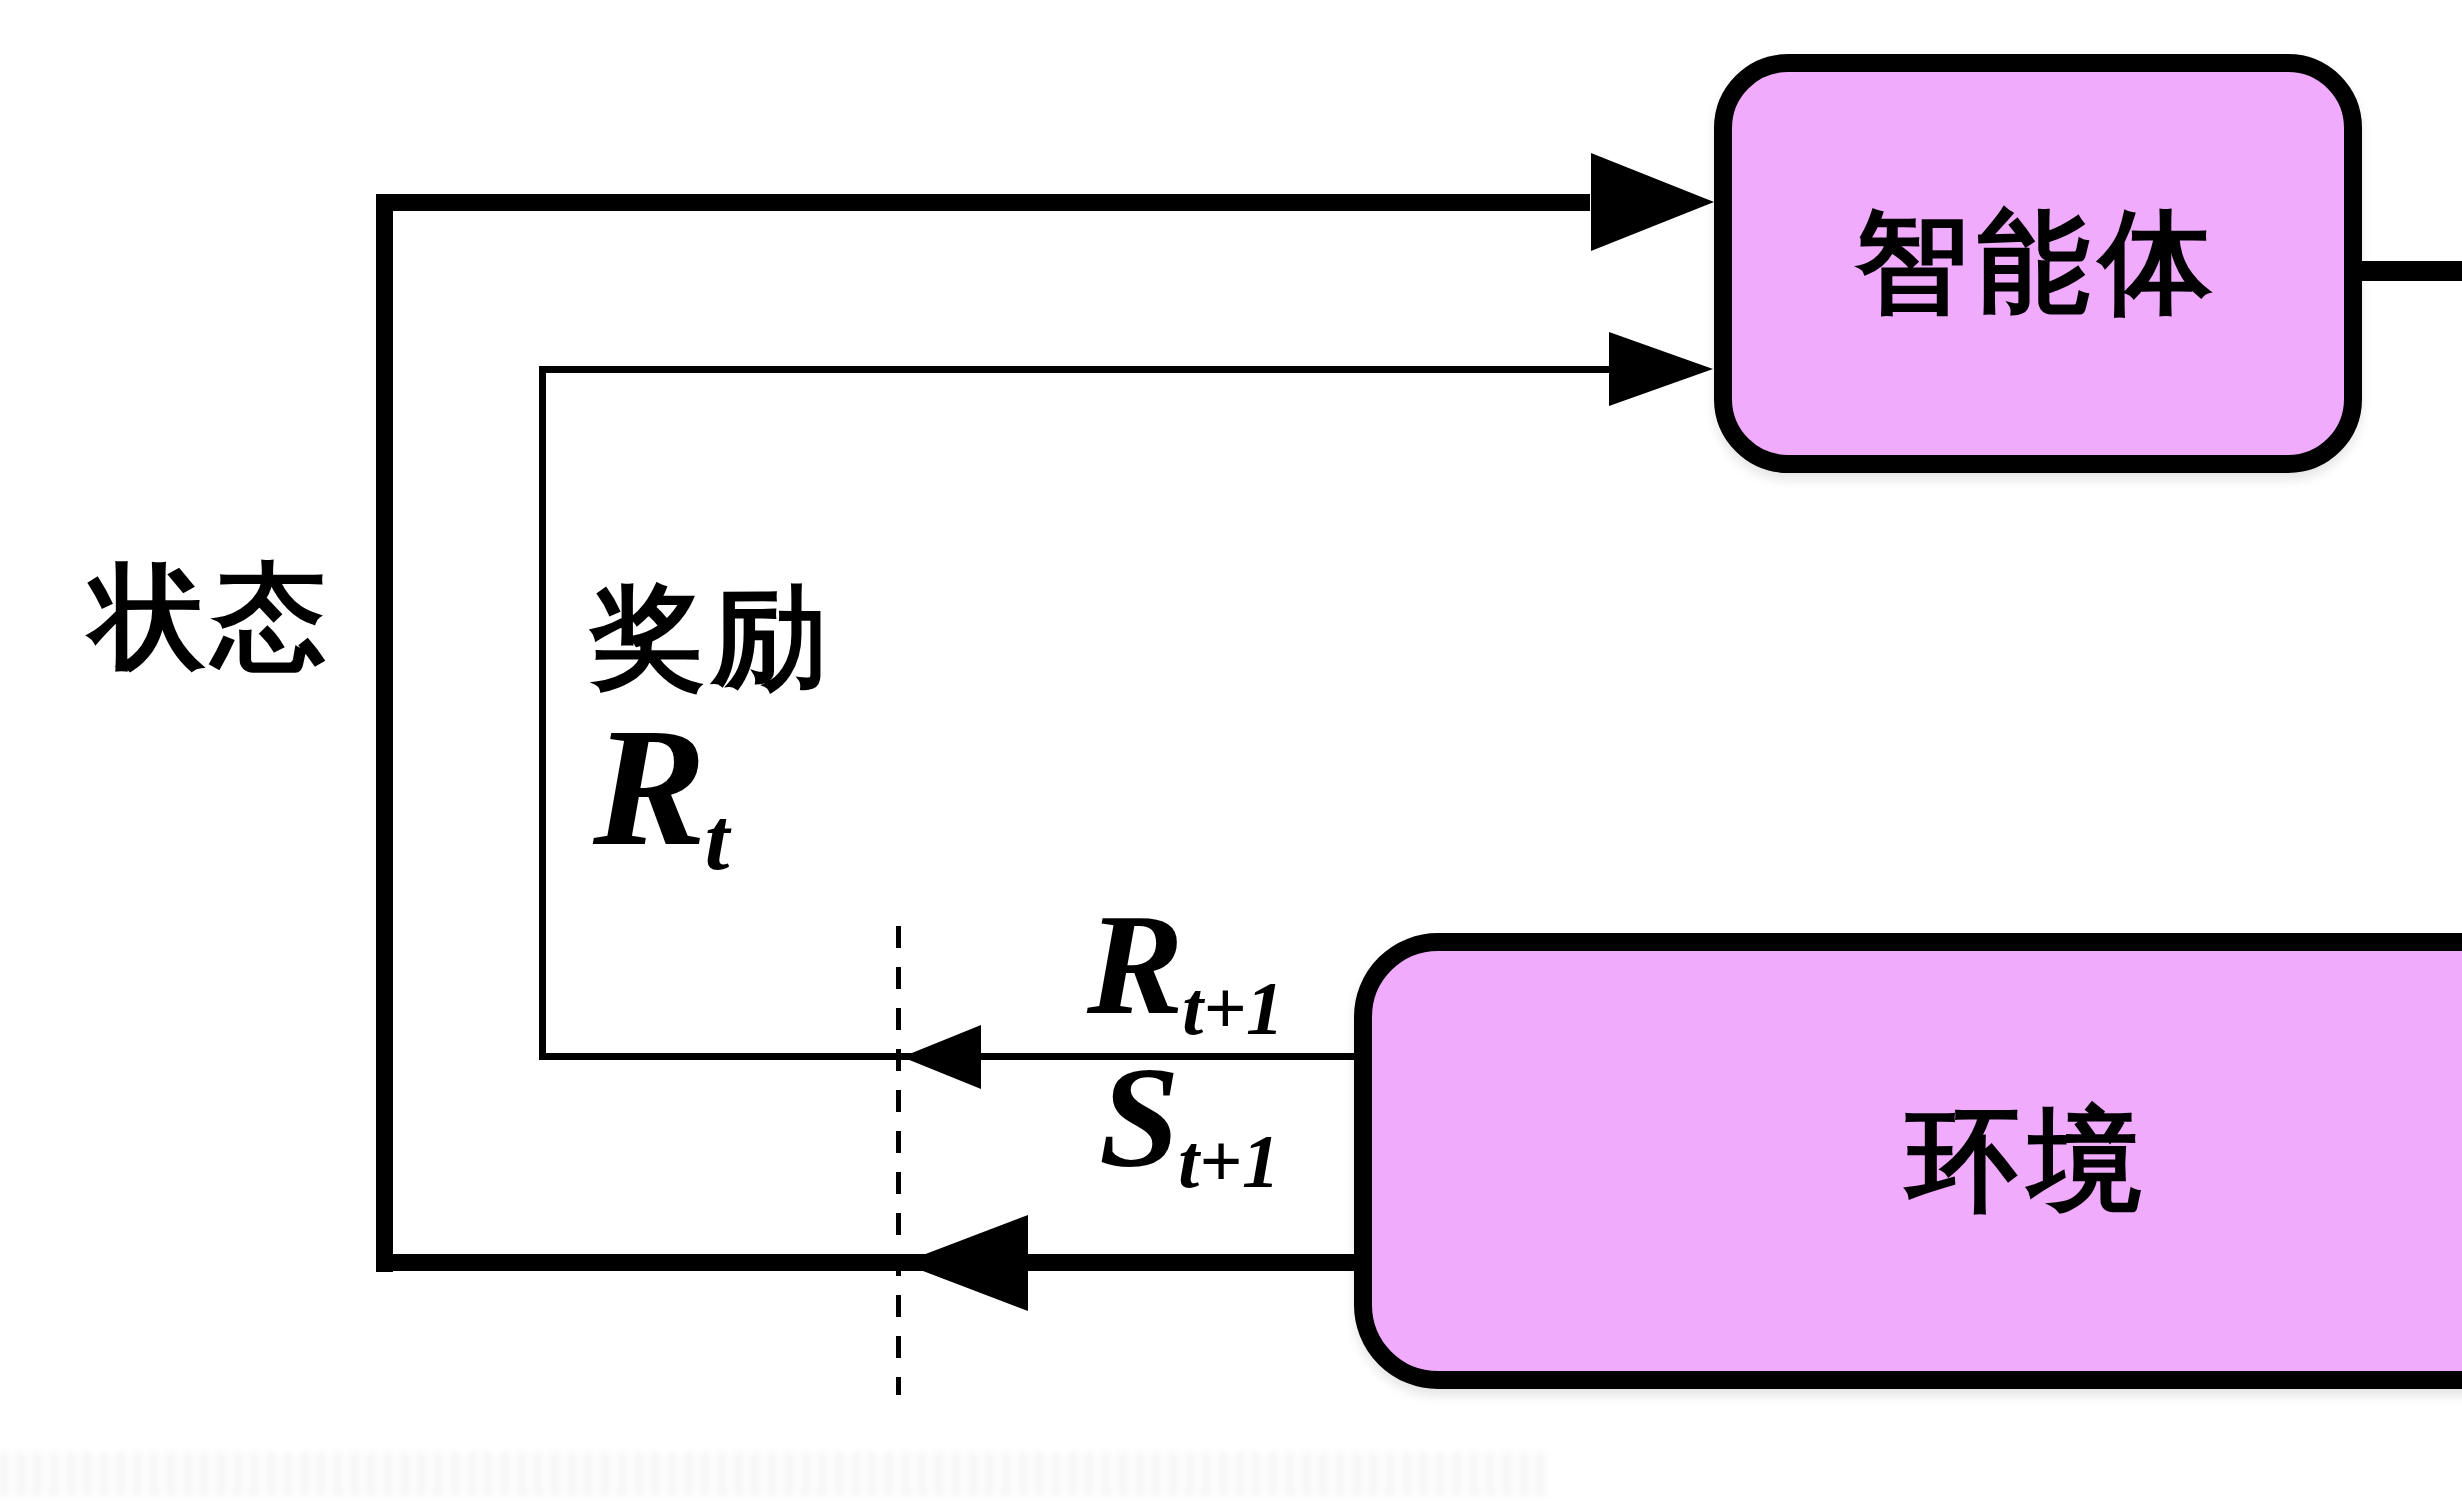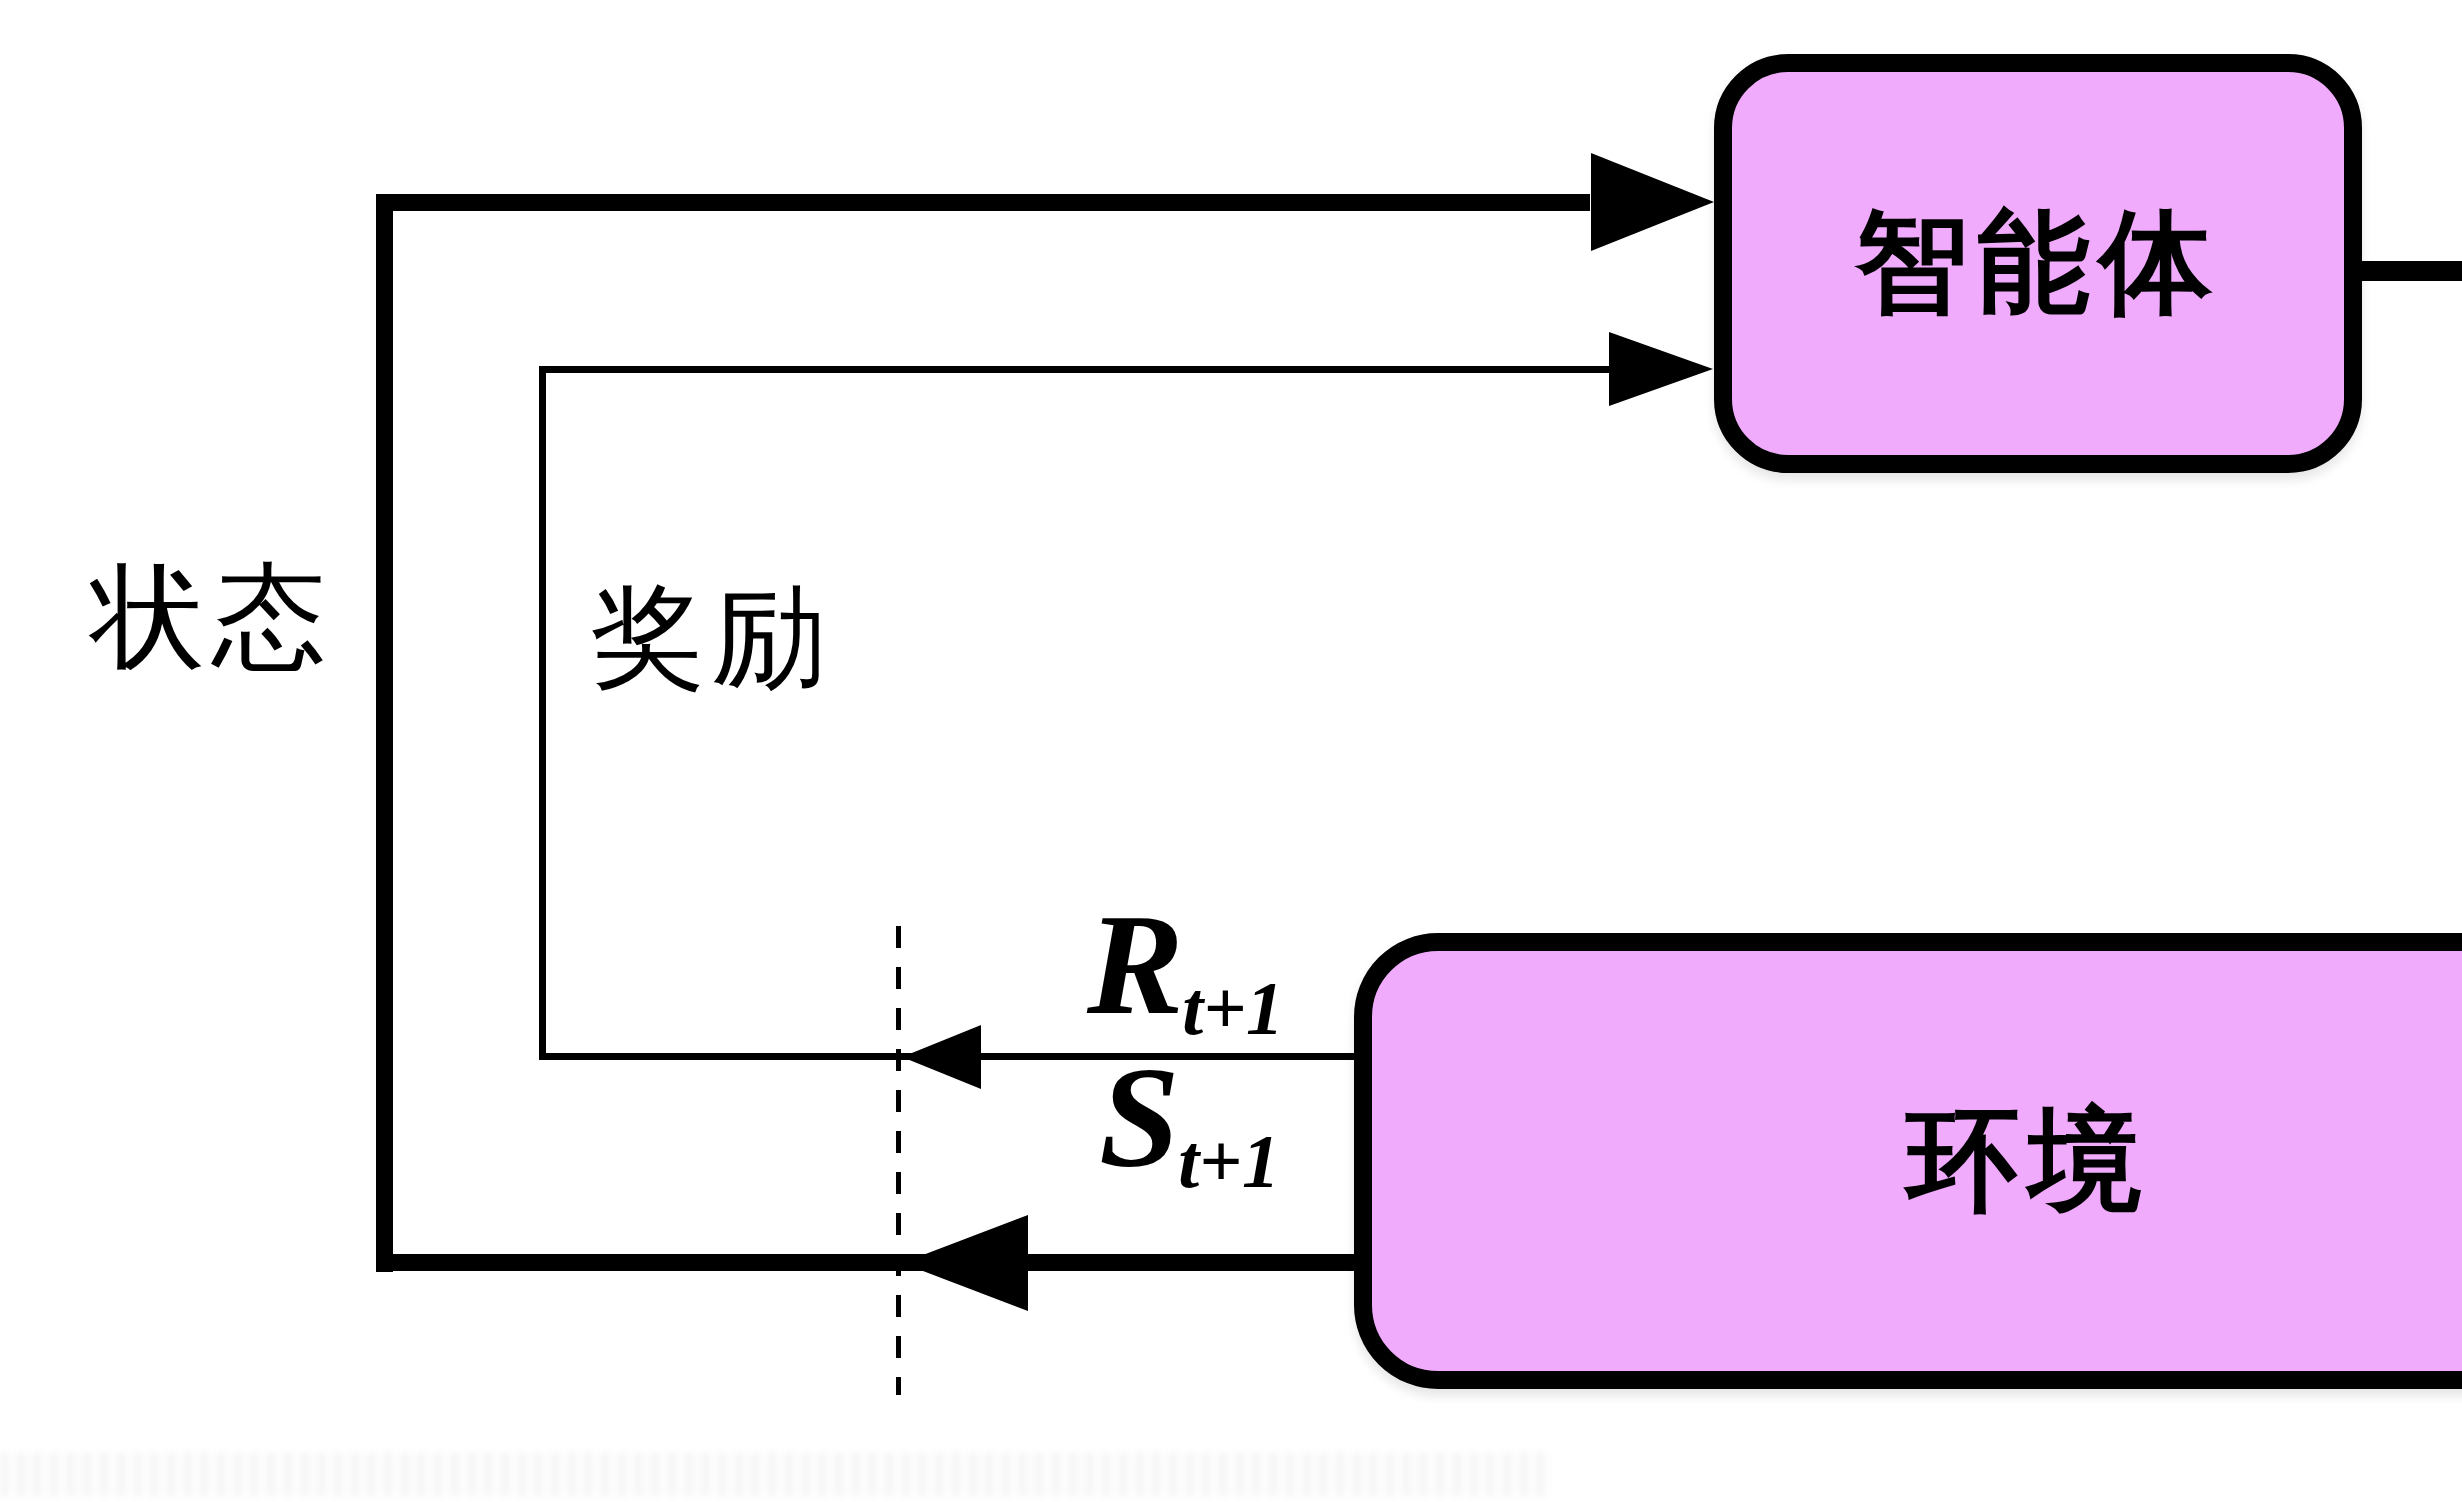--- a/index.html
+++ b/index.html
@@ -23,21 +23,21 @@
   }
   .box-label{
     font-weight:bold;
     font-size:113px;
     color:#000;
     letter-spacing:8.9px;
     white-space:nowrap;
   }
   .cn-label{
     position:absolute;
-    font-weight:normal;
+    font-weight:bold;
     font-size:114px;
     color:#000;
     letter-spacing:6.9px;
     white-space:nowrap;
   }
   .math{
     position:absolute;
     font-style:italic;
     font-weight:bold;
     color:#000;
@@ -92,20 +92,23 @@
     <span class="box-label">智能体</span>
   </div>
 
   <div class="box" style="left:1354px;top:933px;width:1349px;height:456px;border-radius:84px;">
     <span class="box-label">环境</span>
   </div>
 
   <div class="cn-label" style="left:91px;top:541px;"><span>状态</span></div>
 
   <div class="cn-label" style="left:591px;top:561px;"><span>奖励</span></div>
+  <div class="math math-big" style="left:593px;top:702px;">
+    <span>R</span><sub>t</sub>
+  </div>
 
   <div class="math math-mid" style="left:1059px;top:892px;">
     <span>R</span><sub>t+1</sub>
   </div>
   <div class="math math-mid" style="left:1071px;top:1045px;">
     <span>S</span><sub>t+1</sub>
   </div>
 
   <div id="caption-remnant"></div>
 

